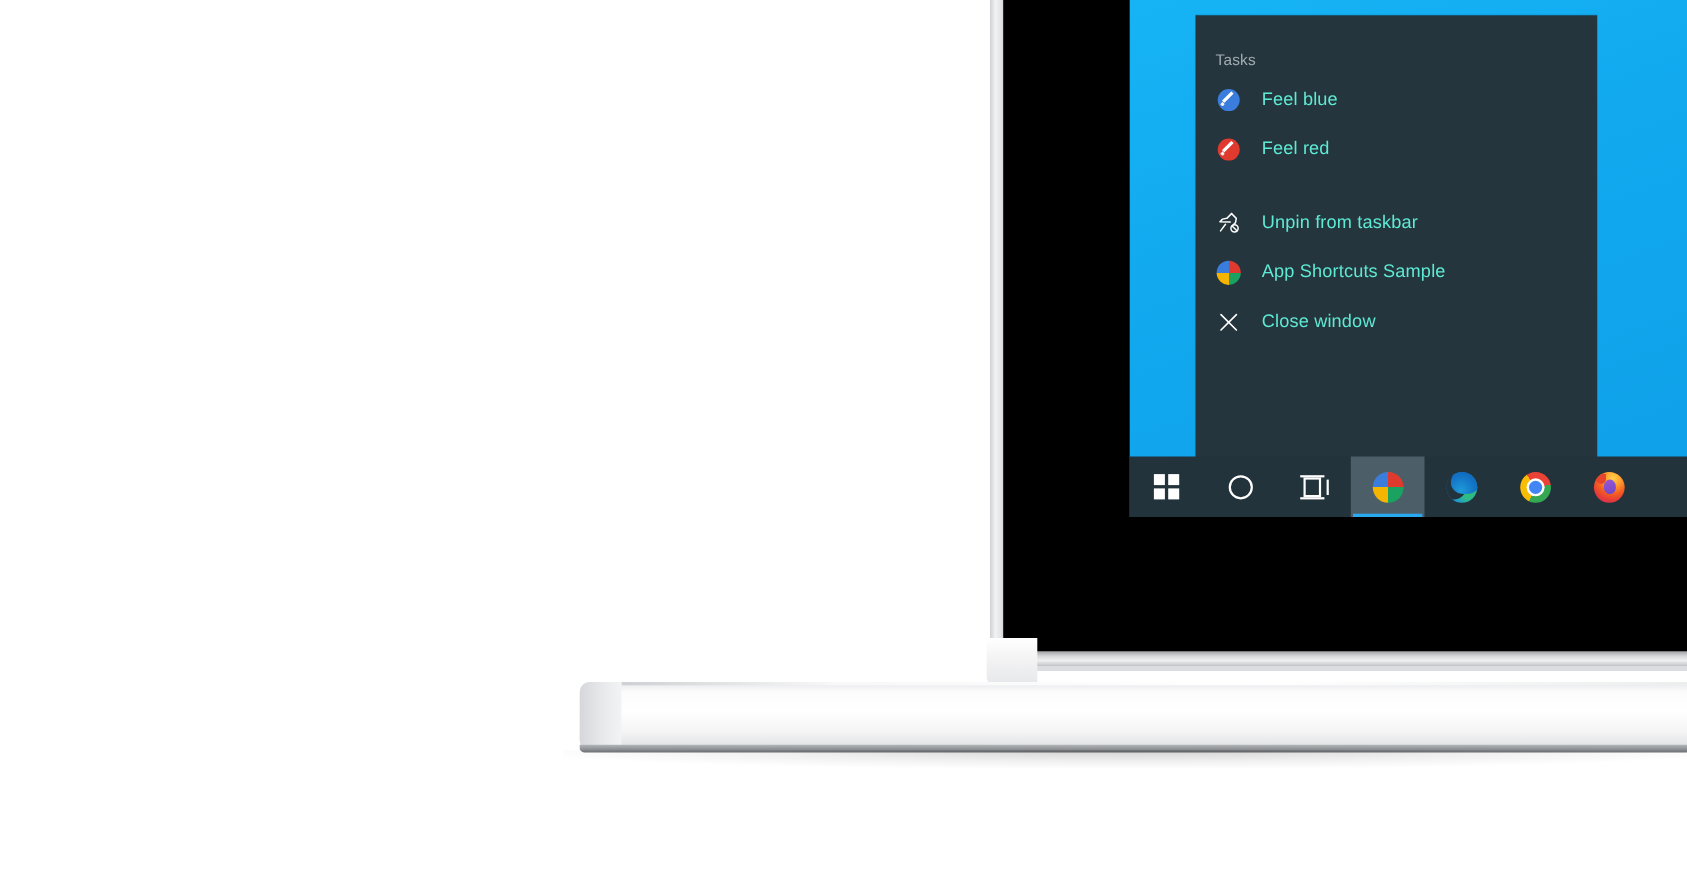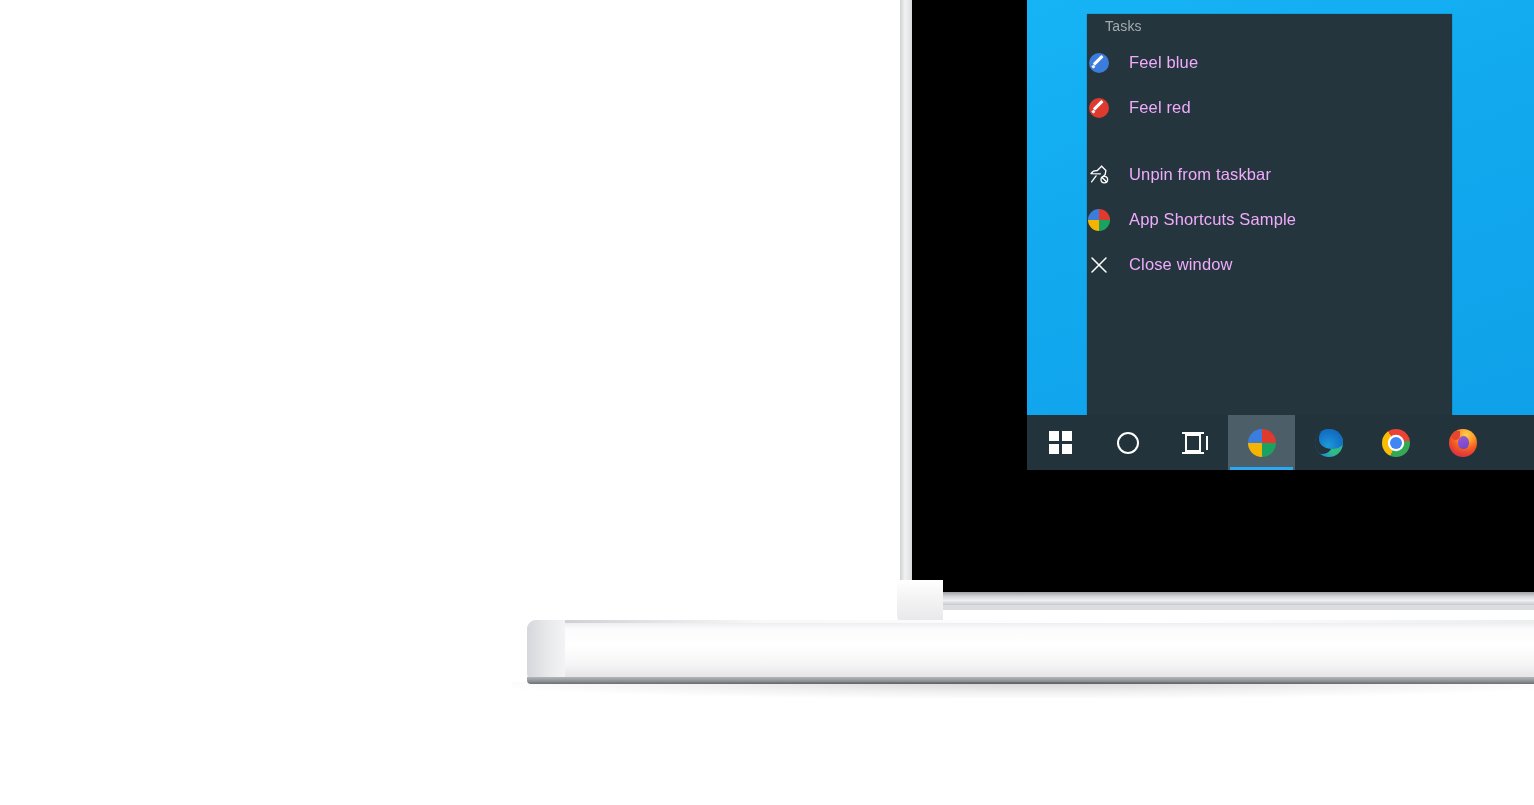--- a/index.html
+++ b/index.html
@@ -104,28 +104,29 @@
     position:absolute;
     left:1087px; top:14px;
     width:365px; height:404px;
     background:#24353d;
     box-shadow:0 0 1px rgba(0,0,0,0.5);
     padding:0;
   }
   .jl-header {
     color:#a2abb0;
     font-size:14px;
-    padding:4px 0 6px 18px;
+    padding:32px 0 6px 18px;
     letter-spacing:0.2px;
   }
   .jl-item {
     display:flex;
     align-items:center;
     height:45px;
-    color:#f0abfc;
+    padding-left:18px;
+    color:#5eead4;
     font-size:16.5px;
     letter-spacing:0.15px;
   }
   .jl-icon {
     width:24px; height:24px;
     margin-right:18px;
     flex:0 0 24px;
     position:relative;
     display:flex; align-items:center; justify-content:center;
   }

